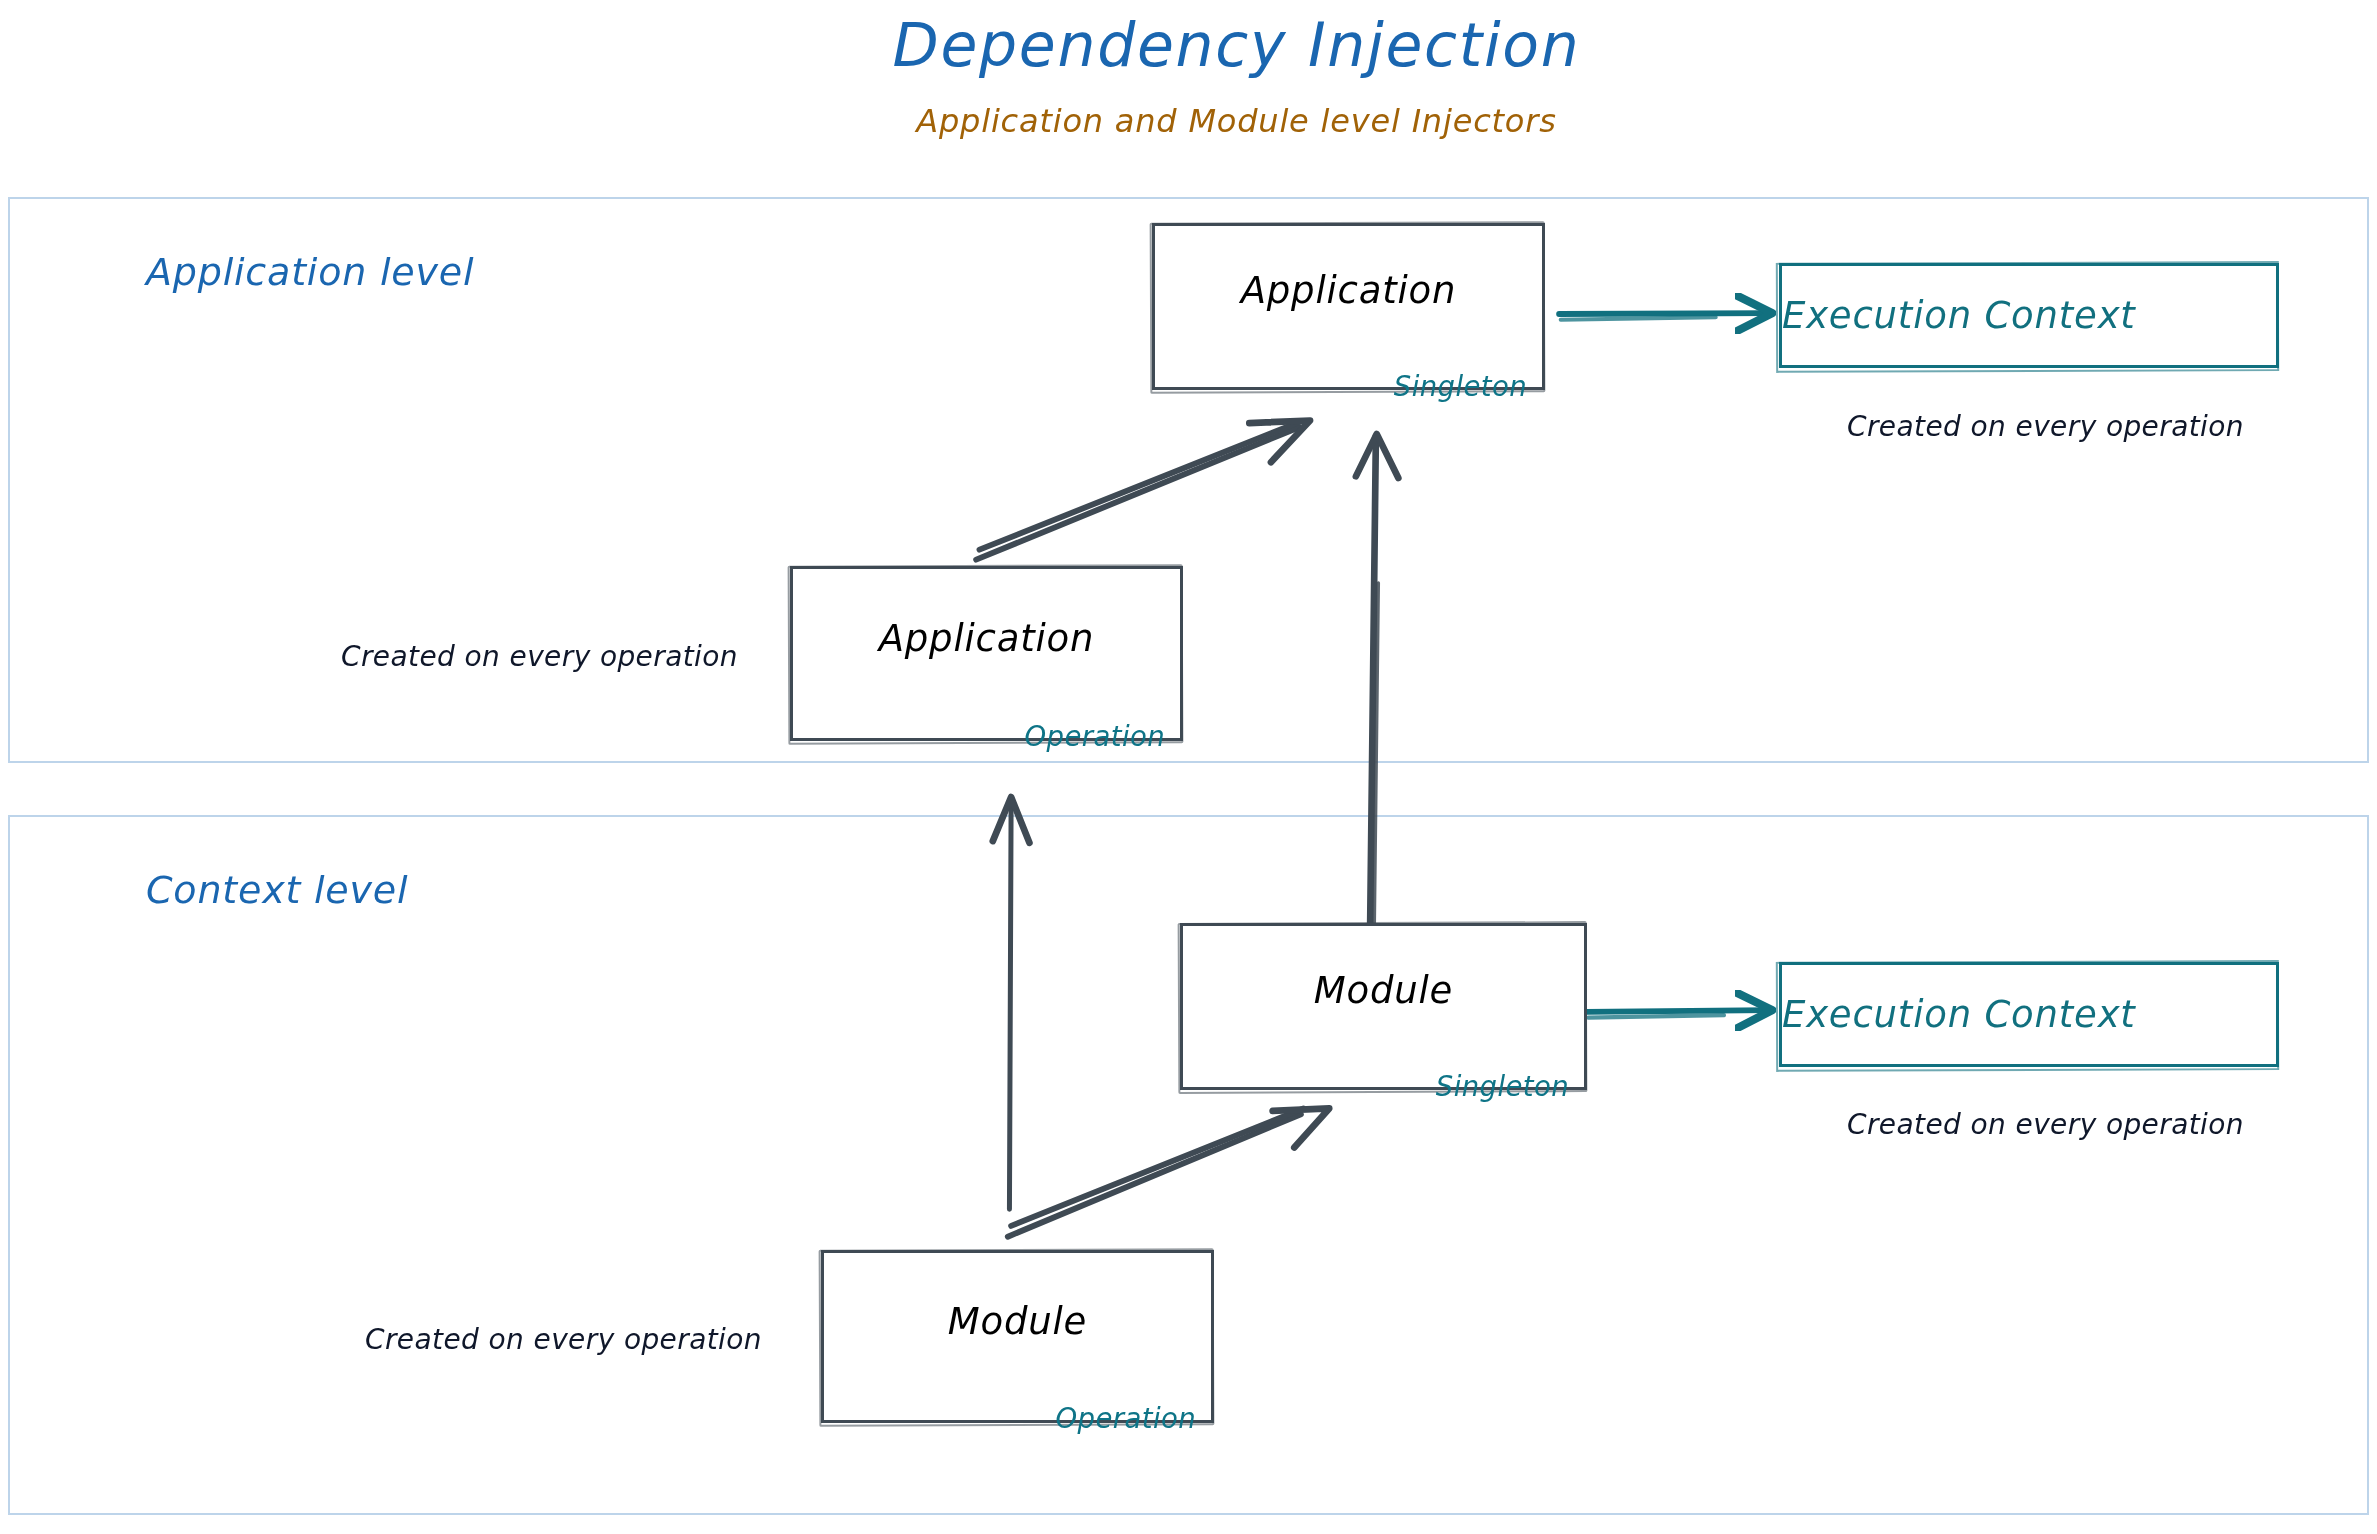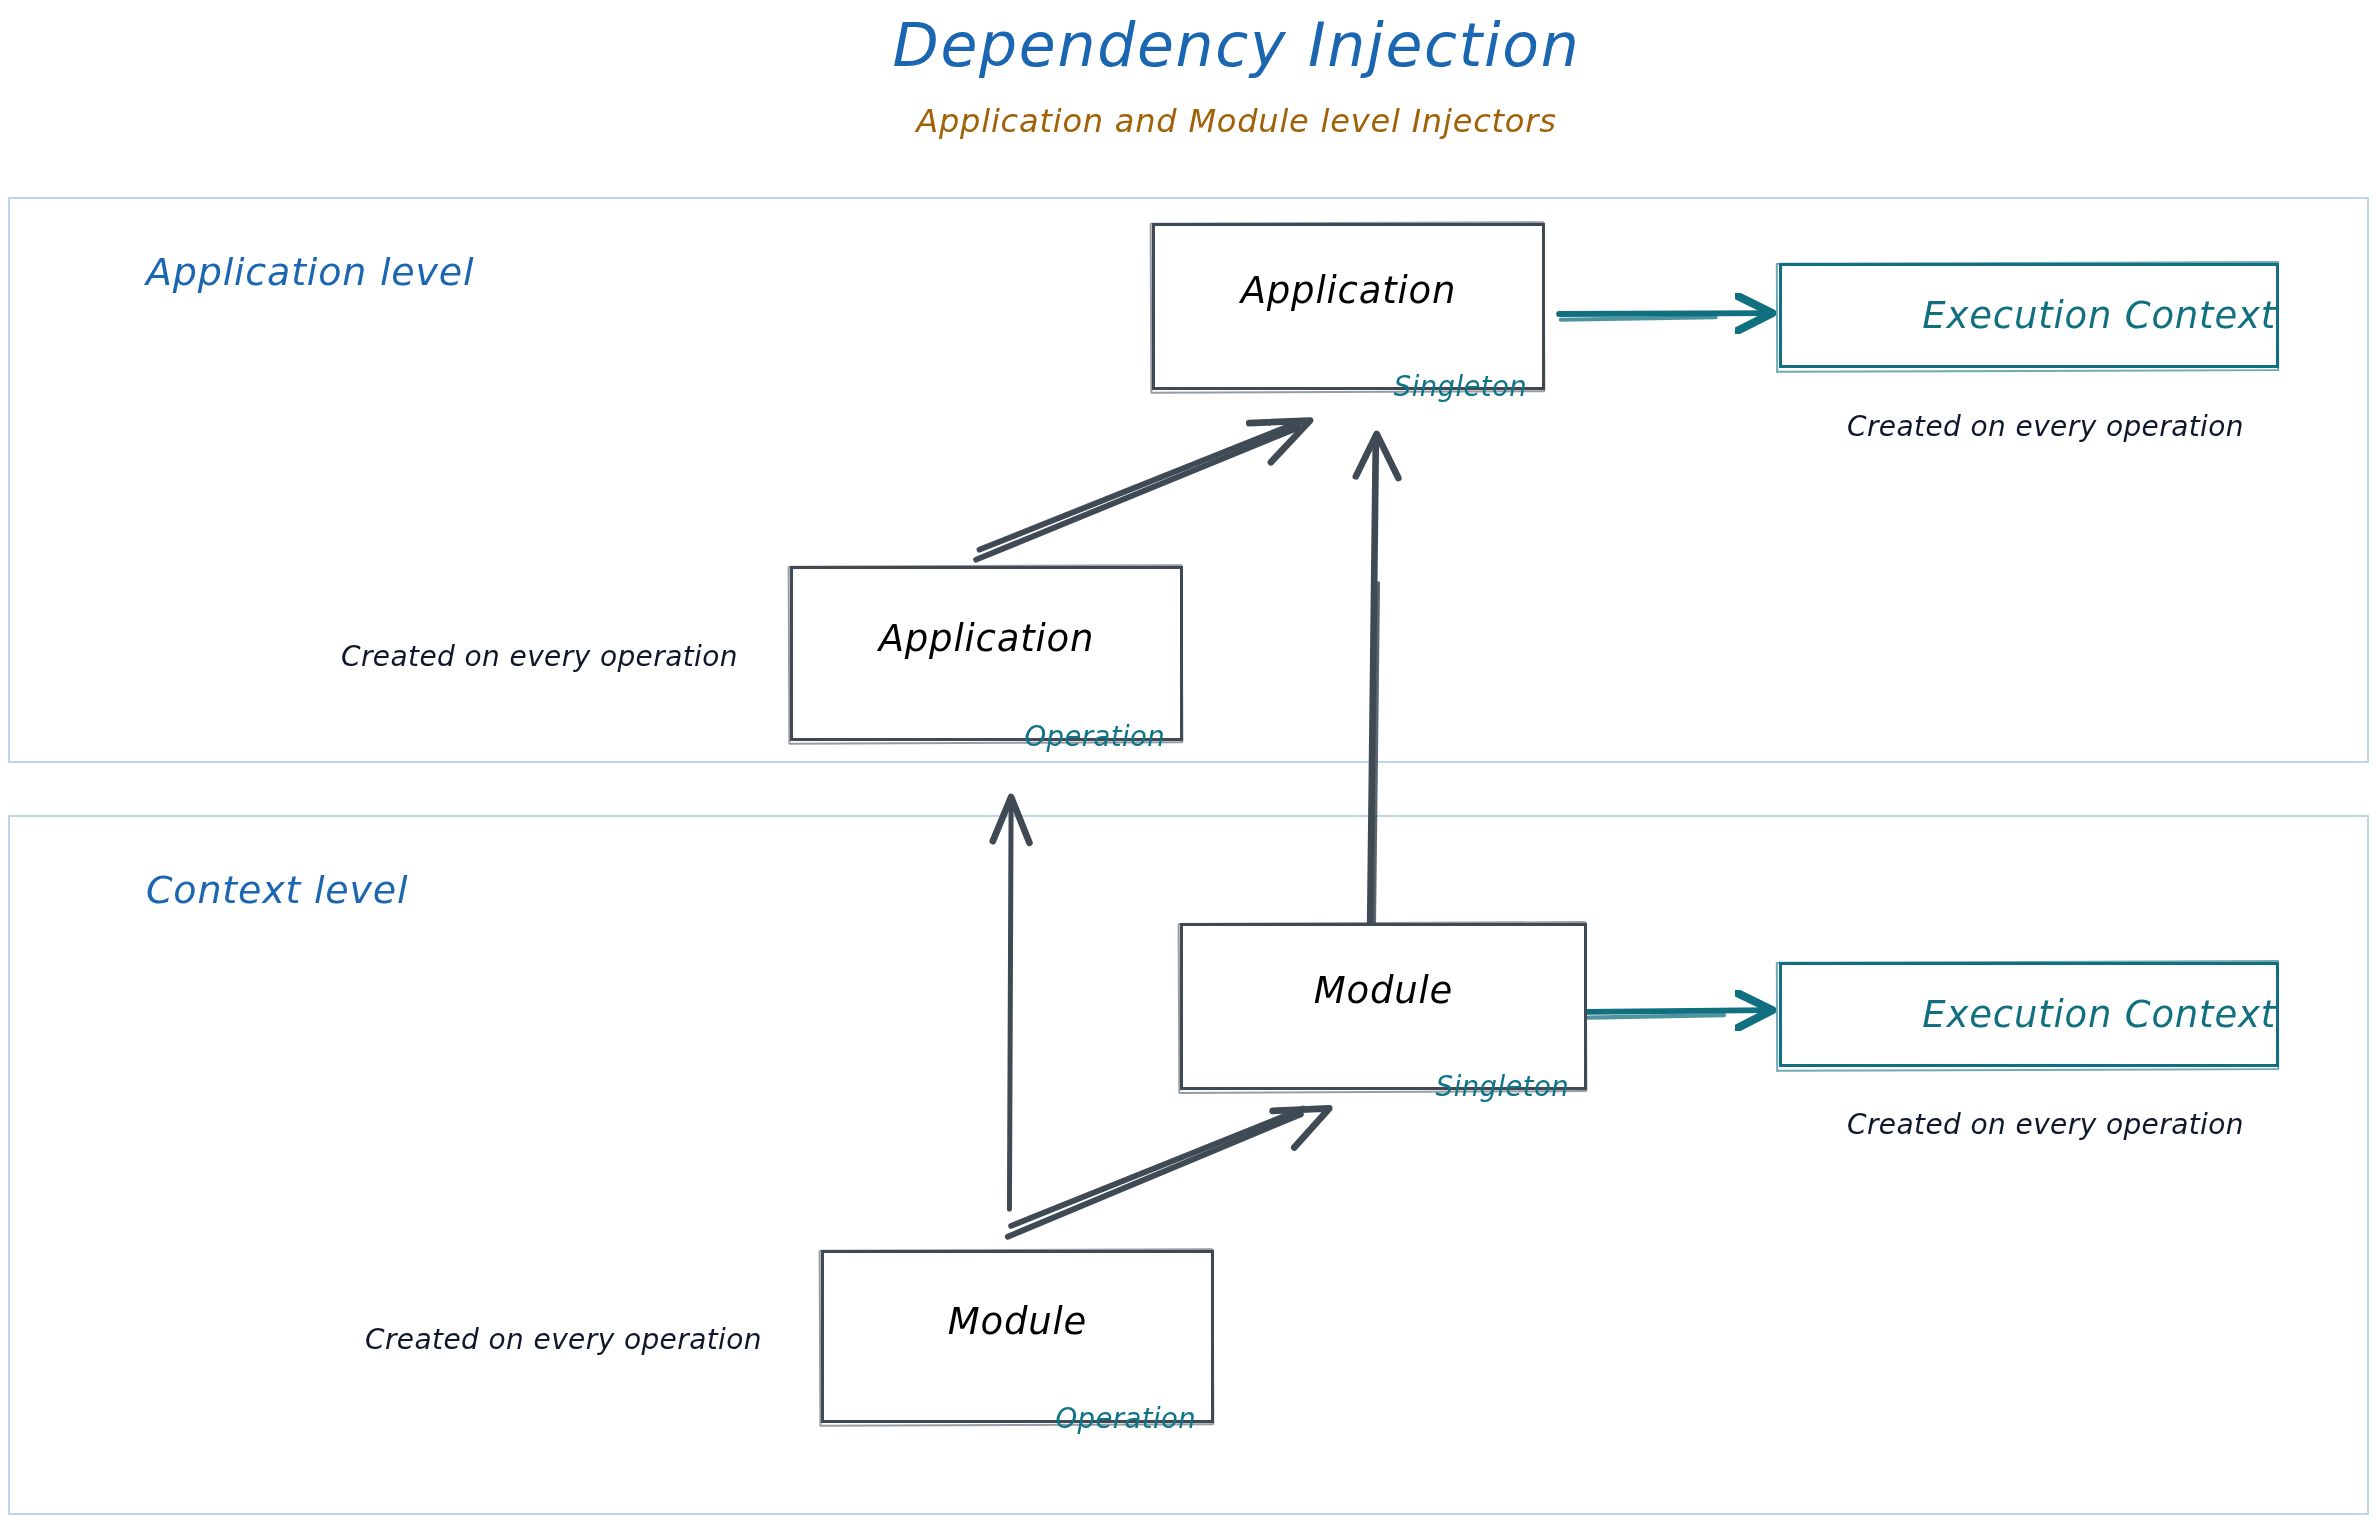--- a/index.html
+++ b/index.html
@@ -109,21 +109,21 @@
     left: -5.8px; top: -4.2px; right: -3.3px; bottom: -6.7px;
     border: 2.5px solid #11707f;
     opacity: 0.6;
     transform: rotate(-0.2deg);
     pointer-events: none;
   }
   .ctx-label {
     position: absolute;
     left: 0; right: 0; top: 50%;
     transform: translateY(-52%);
-    text-align: right;
+    text-align: left;
     font-size: 37px;
     font-style: italic;
     letter-spacing: 0.8px;
     color: #11707f;
     white-space: nowrap;
   }
 
   
   .caption {
     font-size: 28px;

